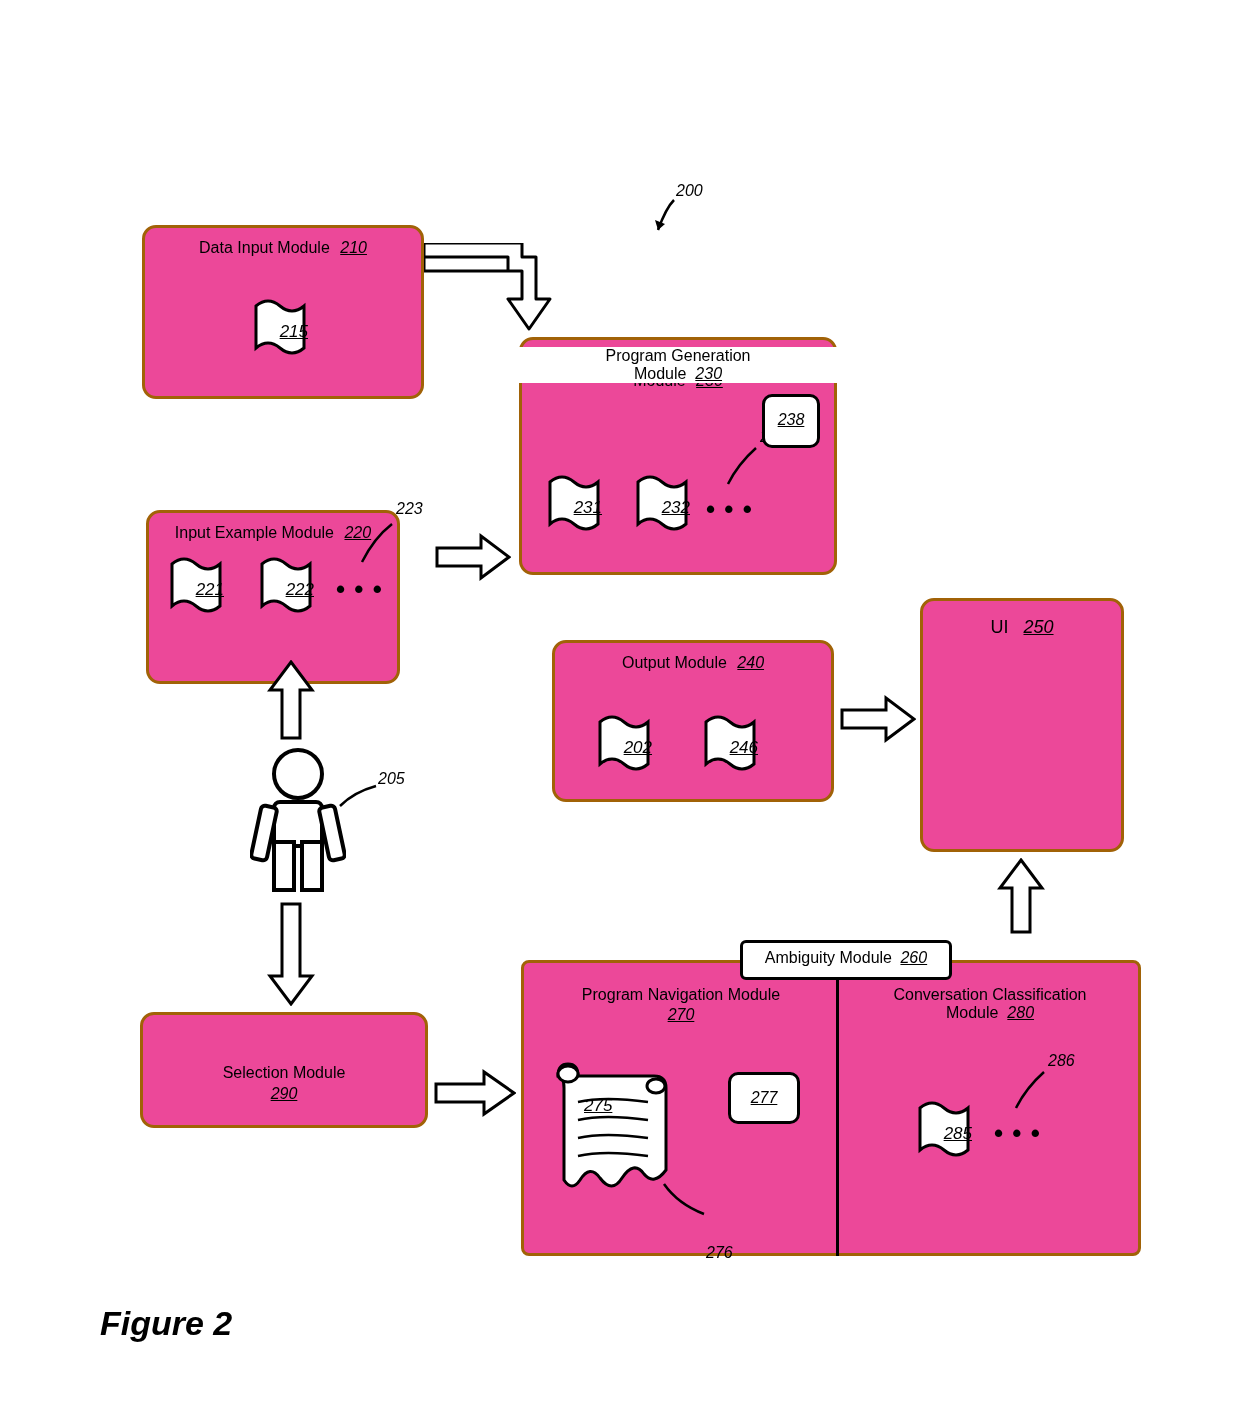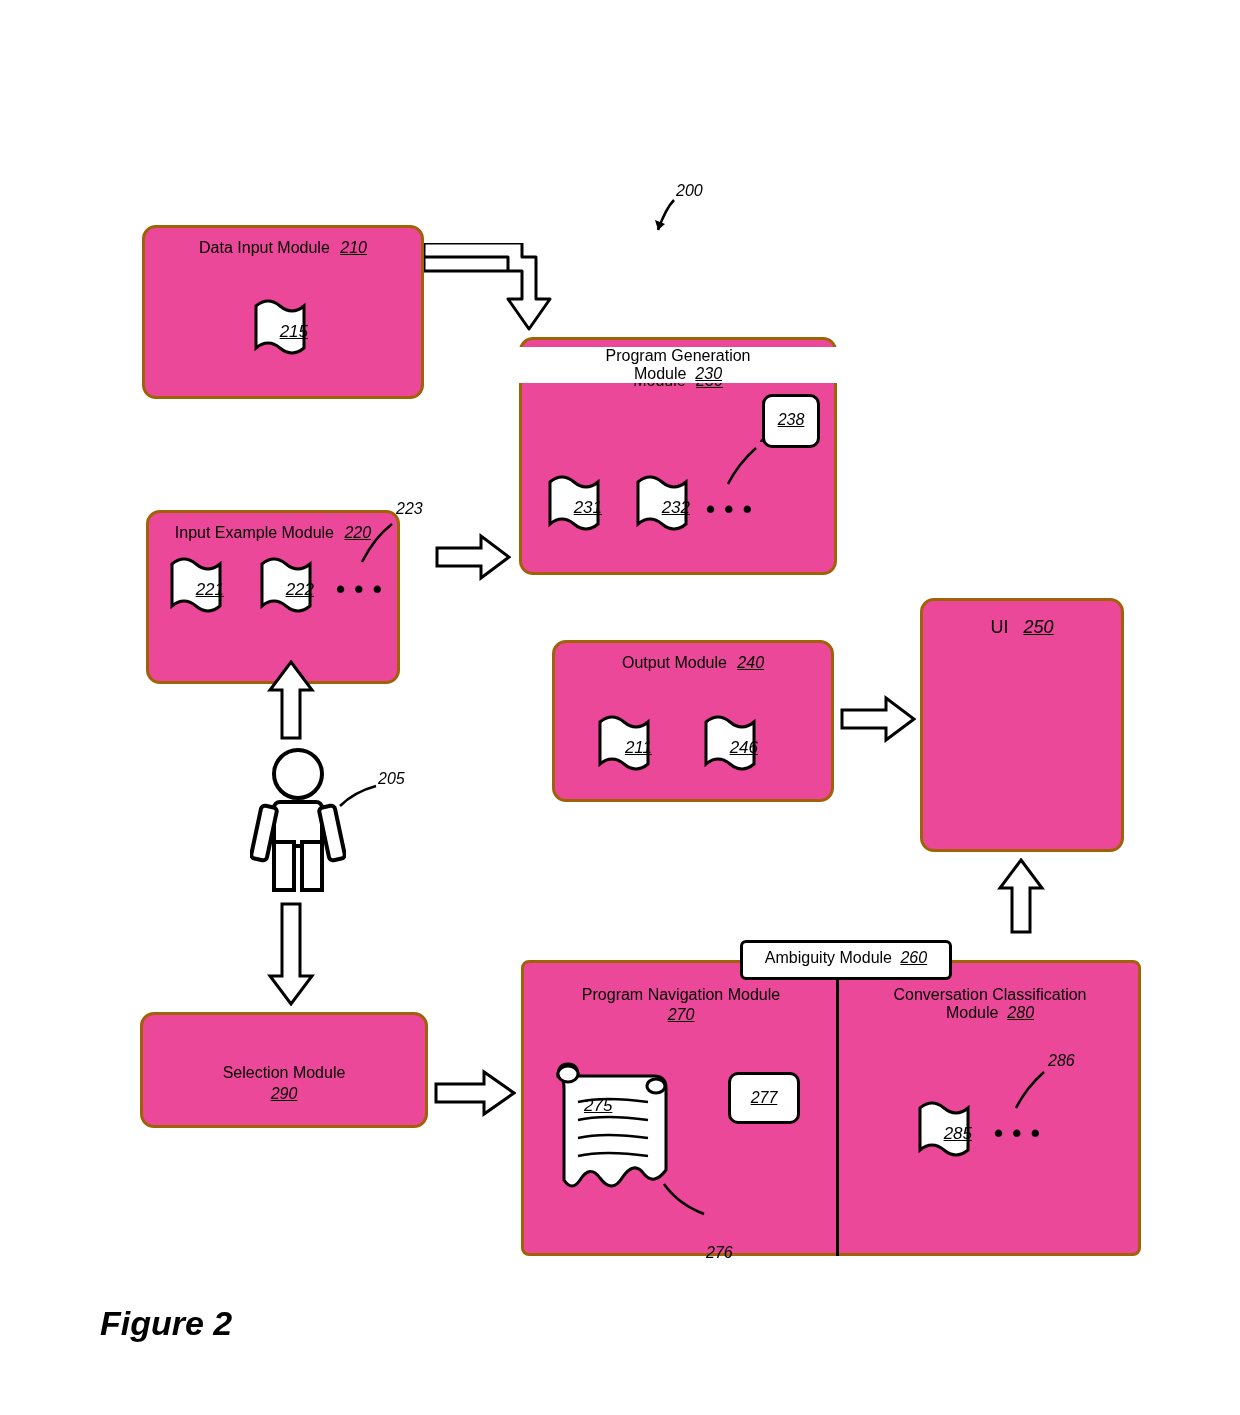--- a/index.html
+++ b/index.html
@@ -165,21 +165,21 @@
   <div class="box" style="left:552px; top:640px; width:282px; height:162px;" data-name="output-module">
     <div class="label" style="margin-top:10px;">
       <span data-name="output-title">Output Module</span>
       <span class="u" style="font-style:italic; margin-left:6px;" data-name="output-num">240</span>
     </div>
   </div>
   <div class="doc" style="left:596px; top:712px;" data-name="doc-245">
     <svg viewBox="0 0 56 62">
         <path d="M 4 10 Q 16 0 28 10 Q 40 20 52 10 L 52 52 Q 40 62 28 52 Q 16 42 4 52 Z" fill="#fff" stroke="#000" stroke-width="3"></path>
       </svg>
-    <div class="doc-num" data-name="doc-245-num">211</div>
+    <div class="doc-num" data-name="doc-245-num">202</div>
   </div>
   <div class="doc" style="left:702px; top:712px;" data-name="doc-246">
     <svg viewBox="0 0 56 62">
         <path d="M 4 10 Q 16 0 28 10 Q 40 20 52 10 L 52 52 Q 40 62 28 52 Q 16 42 4 52 Z" fill="#fff" stroke="#000" stroke-width="3"></path>
       </svg>
     <div class="doc-num" data-name="doc-246-num">246</div>
   </div>
 
   <svg style="position:absolute; left:840px; top:694px;" width="76" height="50" data-name="arrow-240-to-ui">
     <path d="M 2 16 L 46 16 L 46 4 L 74 25 L 46 46 L 46 34 L 2 34 Z" fill="#fff" stroke="#000" stroke-width="3"></path>

